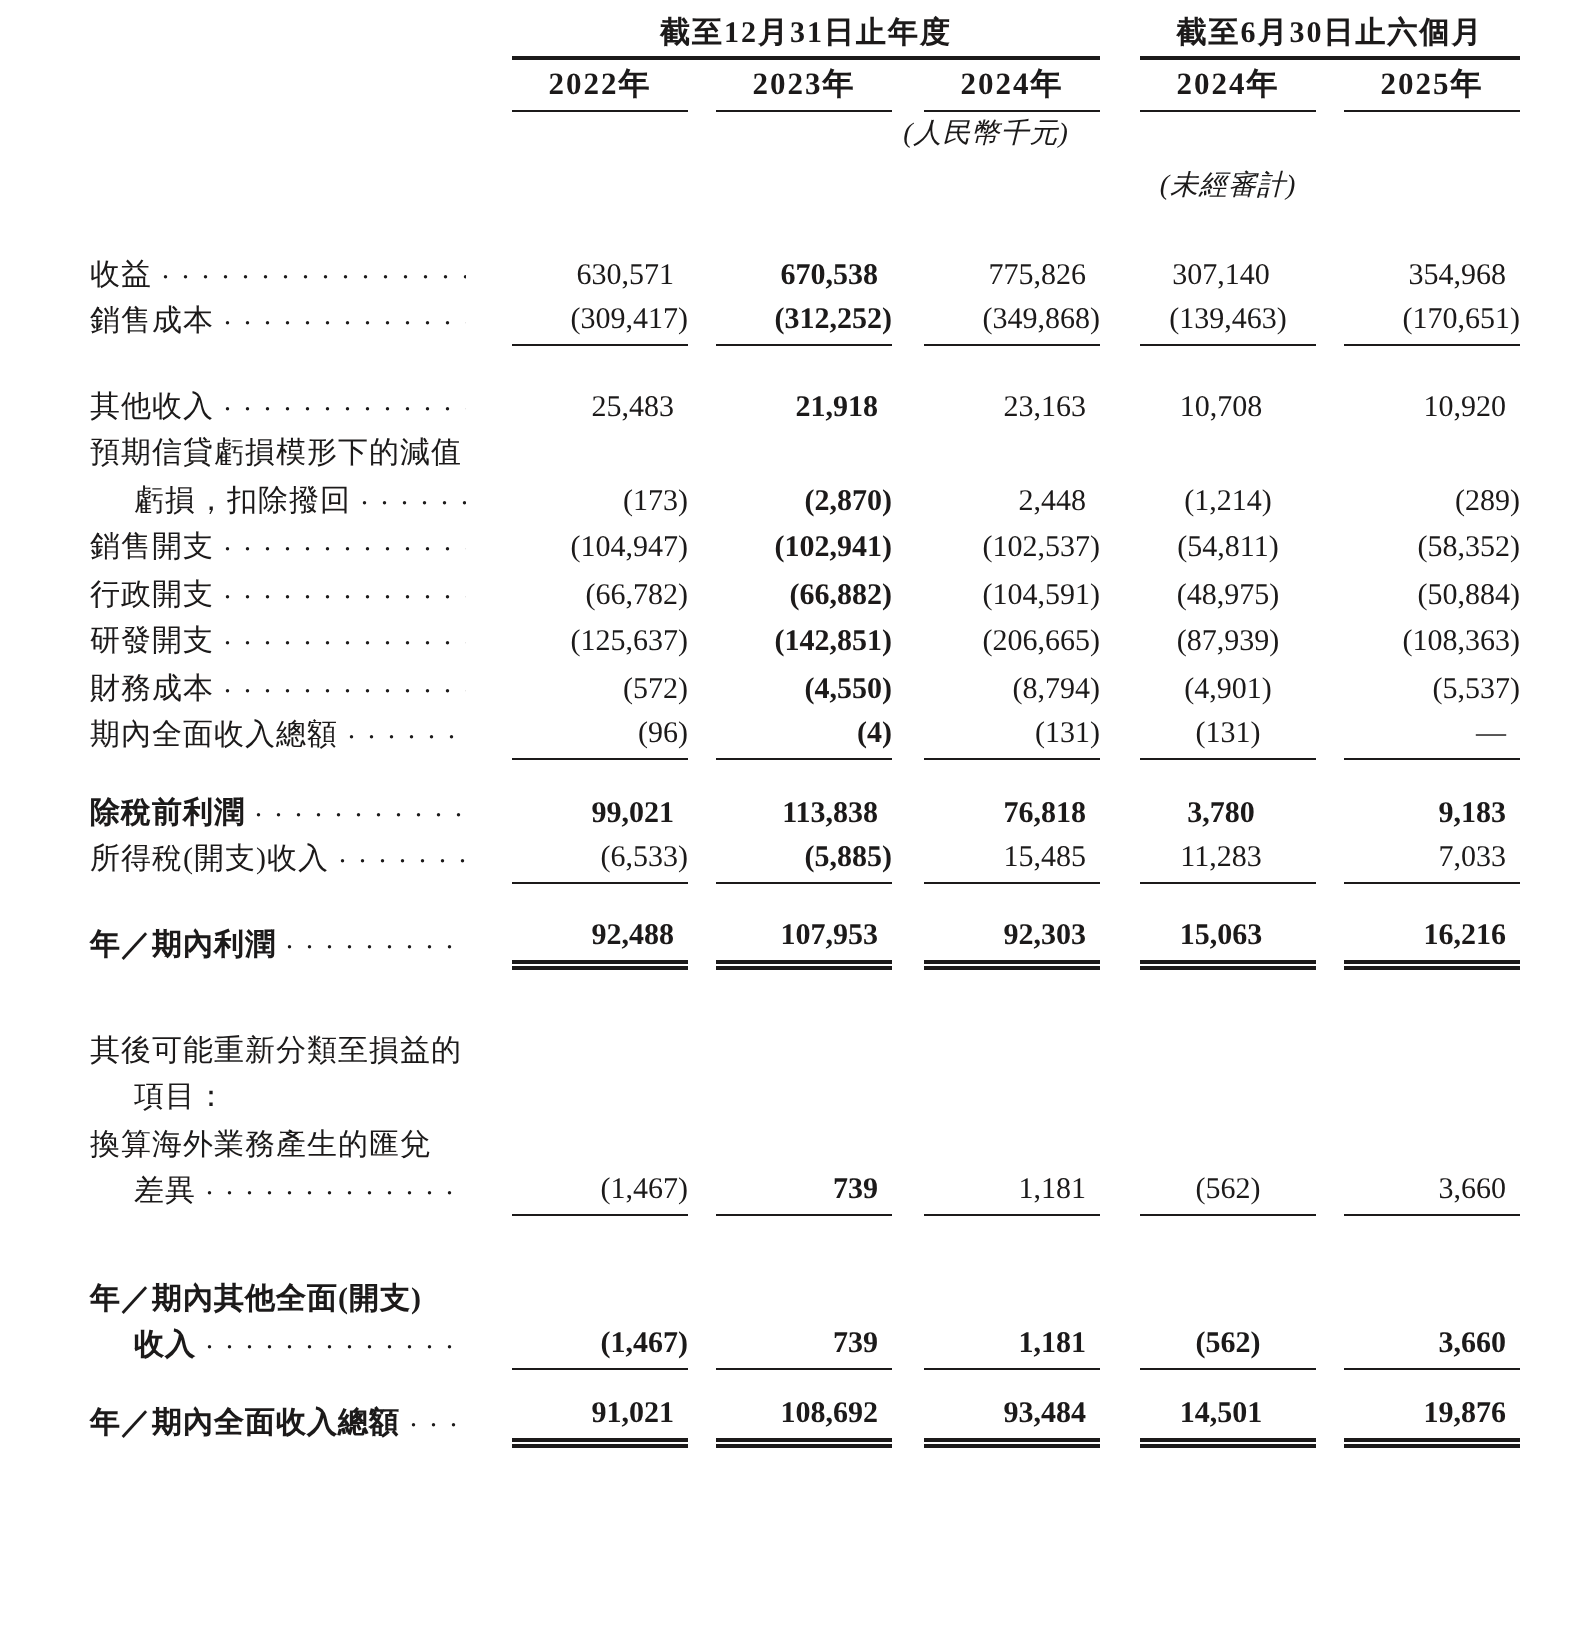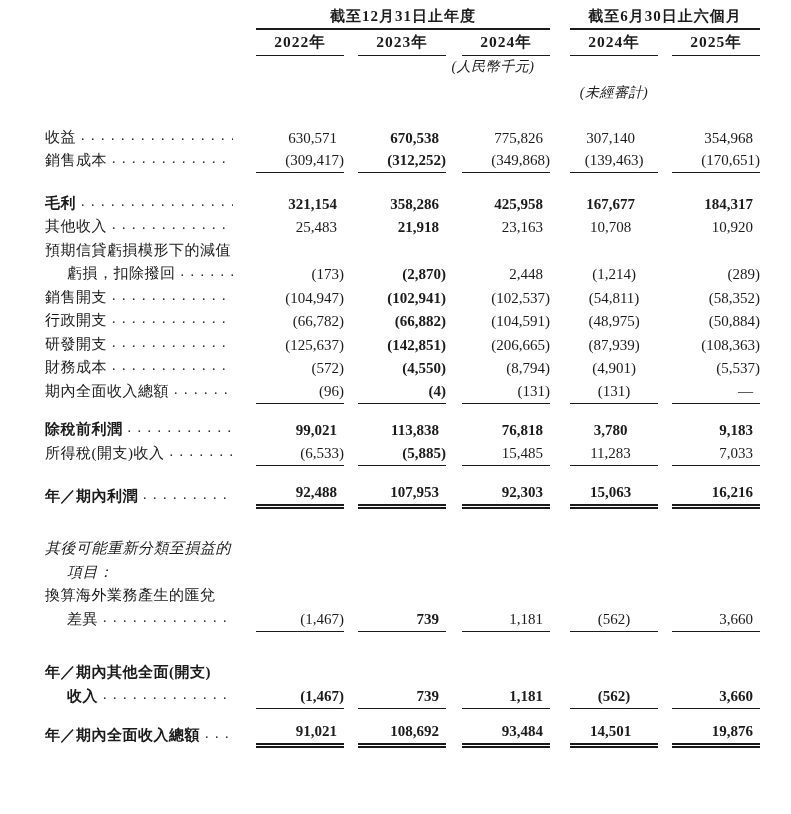--- a/index.html
+++ b/index.html
@@ -42,21 +42,21 @@
   .yrbox.m5 { margin-left:14px; }
   .note { font-style:italic; font-size:14px; text-align:center; padding-bottom:2px; letter-spacing:0.5px; white-space:nowrap; }
   .note.n1 { padding-right:10px; }
   .note.n4 { margin-left:20px; }
 
   
   tr.row { height:23.5px; }
   .lblwrap { display:flex; align-items:flex-start; padding:0 18px 3px 5px; }
   .lt { font-size:15px; white-space:nowrap; letter-spacing:0.5px; }
   tr.bold .lt { font-weight:bold; }
-  tr.italic .lt { font-style:italic; }
+  tr.italic .lt { }
   .lblwrap.indent { padding-left:27px; }
   .dots { flex:1 1 auto; overflow:hidden; white-space:nowrap; margin-left:5px; font-size:14px; }
   .dots::after { content:". . . . . . . . . . . . . . . . . . . . . . . . . . . . . ."; letter-spacing:1.5px; }
 
   .cellbox {
     width:100%; text-align:right; font-size:15px;
     padding-bottom:3px; white-space:nowrap;
   }
   tr.bold .cellbox { font-weight:bold; }
   td.c1 .cellbox { margin-left:5px; width:88px; }
@@ -176,43 +176,20 @@
           <td class="c4">
             <div class="cellbox u-single">(139,463)</div>
           </td>
           <td class="c5">
             <div class="cellbox u-single">(170,651)</div>
           </td>
         </tr>
         <tr style="height: 19px;">
           <td colspan="6"></td>
         </tr>
-        <tr class="row bold">
-          <td>
-            <div class="lblwrap">
-              <span class="lt">毛利</span>
-              <span class="dots"></span>
-            </div>
-          </td>
-          <td class="c1">
-            <div class="cellbox pos">321,154</div>
-          </td>
-          <td class="c2">
-            <div class="cellbox pos">358,286</div>
-          </td>
-          <td class="c3">
-            <div class="cellbox pos">425,958</div>
-          </td>
-          <td class="c4">
-            <div class="cellbox pos">167,677</div>
-          </td>
-          <td class="c5">
-            <div class="cellbox pos">184,317</div>
-          </td>
-        </tr>
         <tr class="row">
           <td>
             <div class="lblwrap">
               <span class="lt">其他收入</span>
               <span class="dots"></span>
             </div>
           </td>
           <td class="c1">
             <div class="cellbox pos">25,483</div>
           </td>

